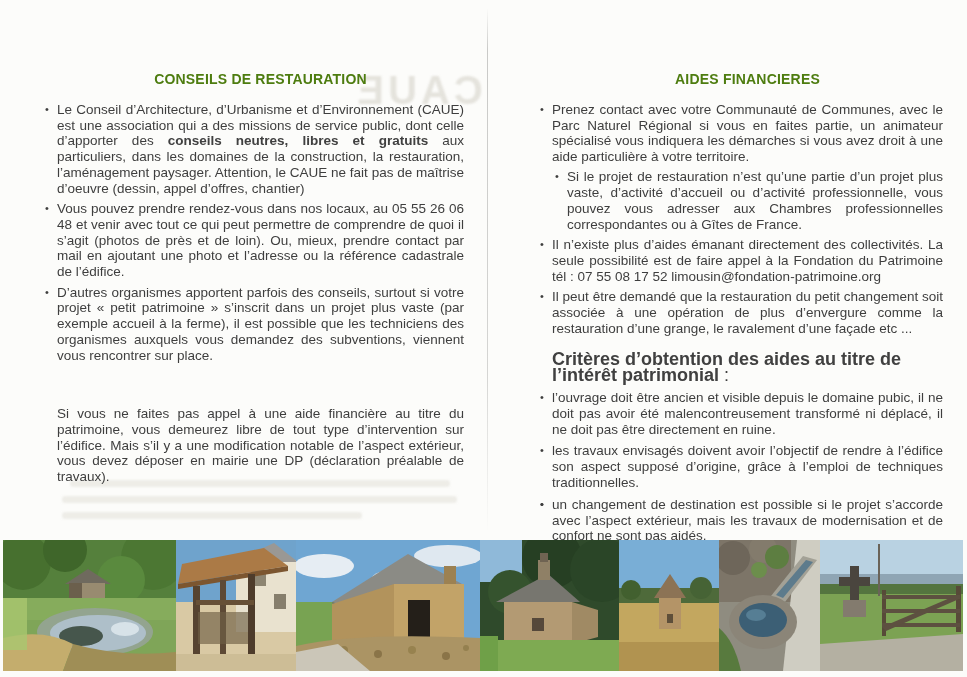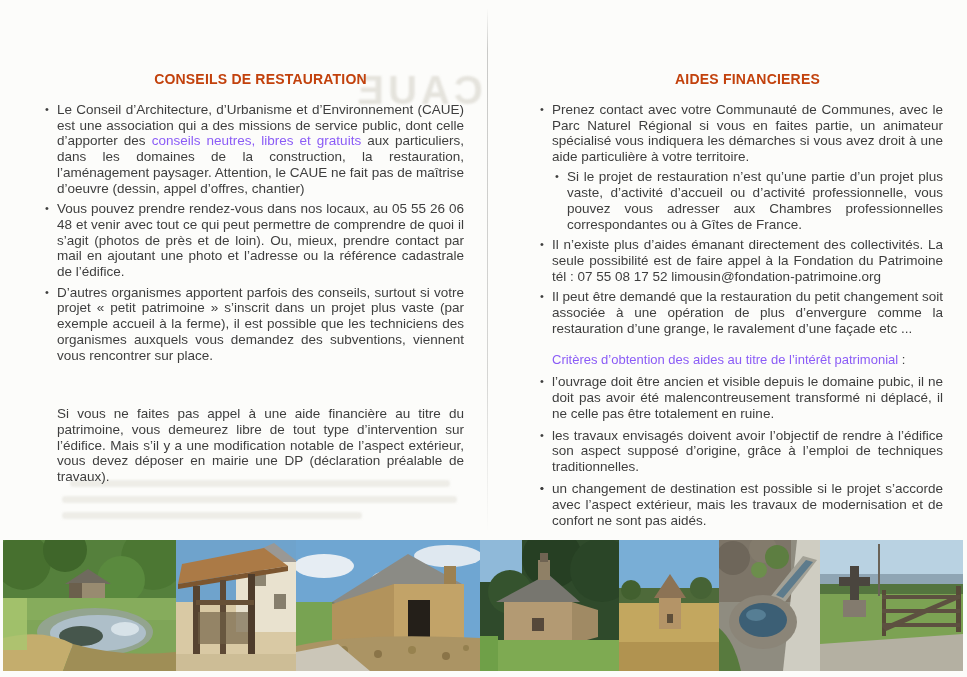--- a/index.html
+++ b/index.html
@@ -43,35 +43,35 @@
 
   .col{position:absolute;font-size:13.5px;line-height:15.8px;text-align:justify;}
   .col-left{left:44px;width:420px;}
   .col-right{left:539px;width:404px;top:72px;}
   .sec-conseils{top:72px;}
   .sec-demarche{top:388px;}
 
   .heading{
     margin:0 0 14px 0;padding:0 0 0 13px;
     font-size:14px;font-weight:bold;text-align:center;
-    color:#c2410c;letter-spacing:.2px;
+    color:#4d7c0f;letter-spacing:.2px;
   }
   .bullet{position:relative;padding-left:13px;margin:0 0 4.5px 0;}
   .bullet .dot{
     position:absolute;left:1px;top:0;
     font-size:11px;line-height:15.8px;color:#3e3e3e;
   }
   .bullet.sub{margin-left:15px;}
   .bullet.sub .dot{left:1px;}
   .plain-par{padding-left:13px;margin:18px 0 8px 0;}
-  strong{font-weight:normal;color:#8b5cf6;}
+  strong{font-weight:bold;color:#404040;}
   .email{text-underline-offset:2px;}
   .criteres-heading{
     padding-left:13px;margin:16px 0 6px 0;
-    font-size:13px;text-align:left;
+    font-size:18px;text-align:left;
   }
   .criteres .bullet{margin-bottom:6px;}
 
   
   .photos{
     position:absolute;left:3px;top:540px;width:960px;height:131px;
     display:flex;
   }
   .photo{margin:0;padding:0;height:131px;overflow:hidden;flex:none;}
   .photo svg{display:block;width:100%;height:100%;}
@@ -134,21 +134,21 @@
     <div class="bullet">
       <span class="dot">•</span>
       <span class="btext">Il peut être demandé que la restauration du petit changement soit associée à une opération de plus d’envergure comme la restauration d’une grange, le ravalement d’une façade etc ...</span>
     </div>
 
     <div class="criteres">
       <p class="criteres-heading"><strong>Critères d’obtention des aides au titre de l’intérêt patrimonial</strong><span> :</span></p>
 
       <div class="bullet">
         <span class="dot">•</span>
-        <span class="btext">l’ouvrage doit être ancien et visible depuis le domaine pubic, il ne doit pas avoir été malencontreusement transformé ni déplacé, il ne celle pas être totalement en ruine.</span>
+        <span class="btext">l’ouvrage doit être ancien et visible depuis le domaine pubic, il ne doit pas avoir été malencontreusement transformé ni déplacé, il ne doit pas être directement en ruine.</span>
       </div>
       <div class="bullet">
         <span class="dot">•</span>
         <span class="btext">les travaux envisagés doivent avoir l’objectif de rendre à l’édifice son aspect supposé d’origine, grâce à l’emploi de techniques traditionnelles.</span>
       </div>
       <div class="bullet">
         <span class="dot">•</span>
       </div>
       <div class="bullet">
         <span class="dot">•</span>

